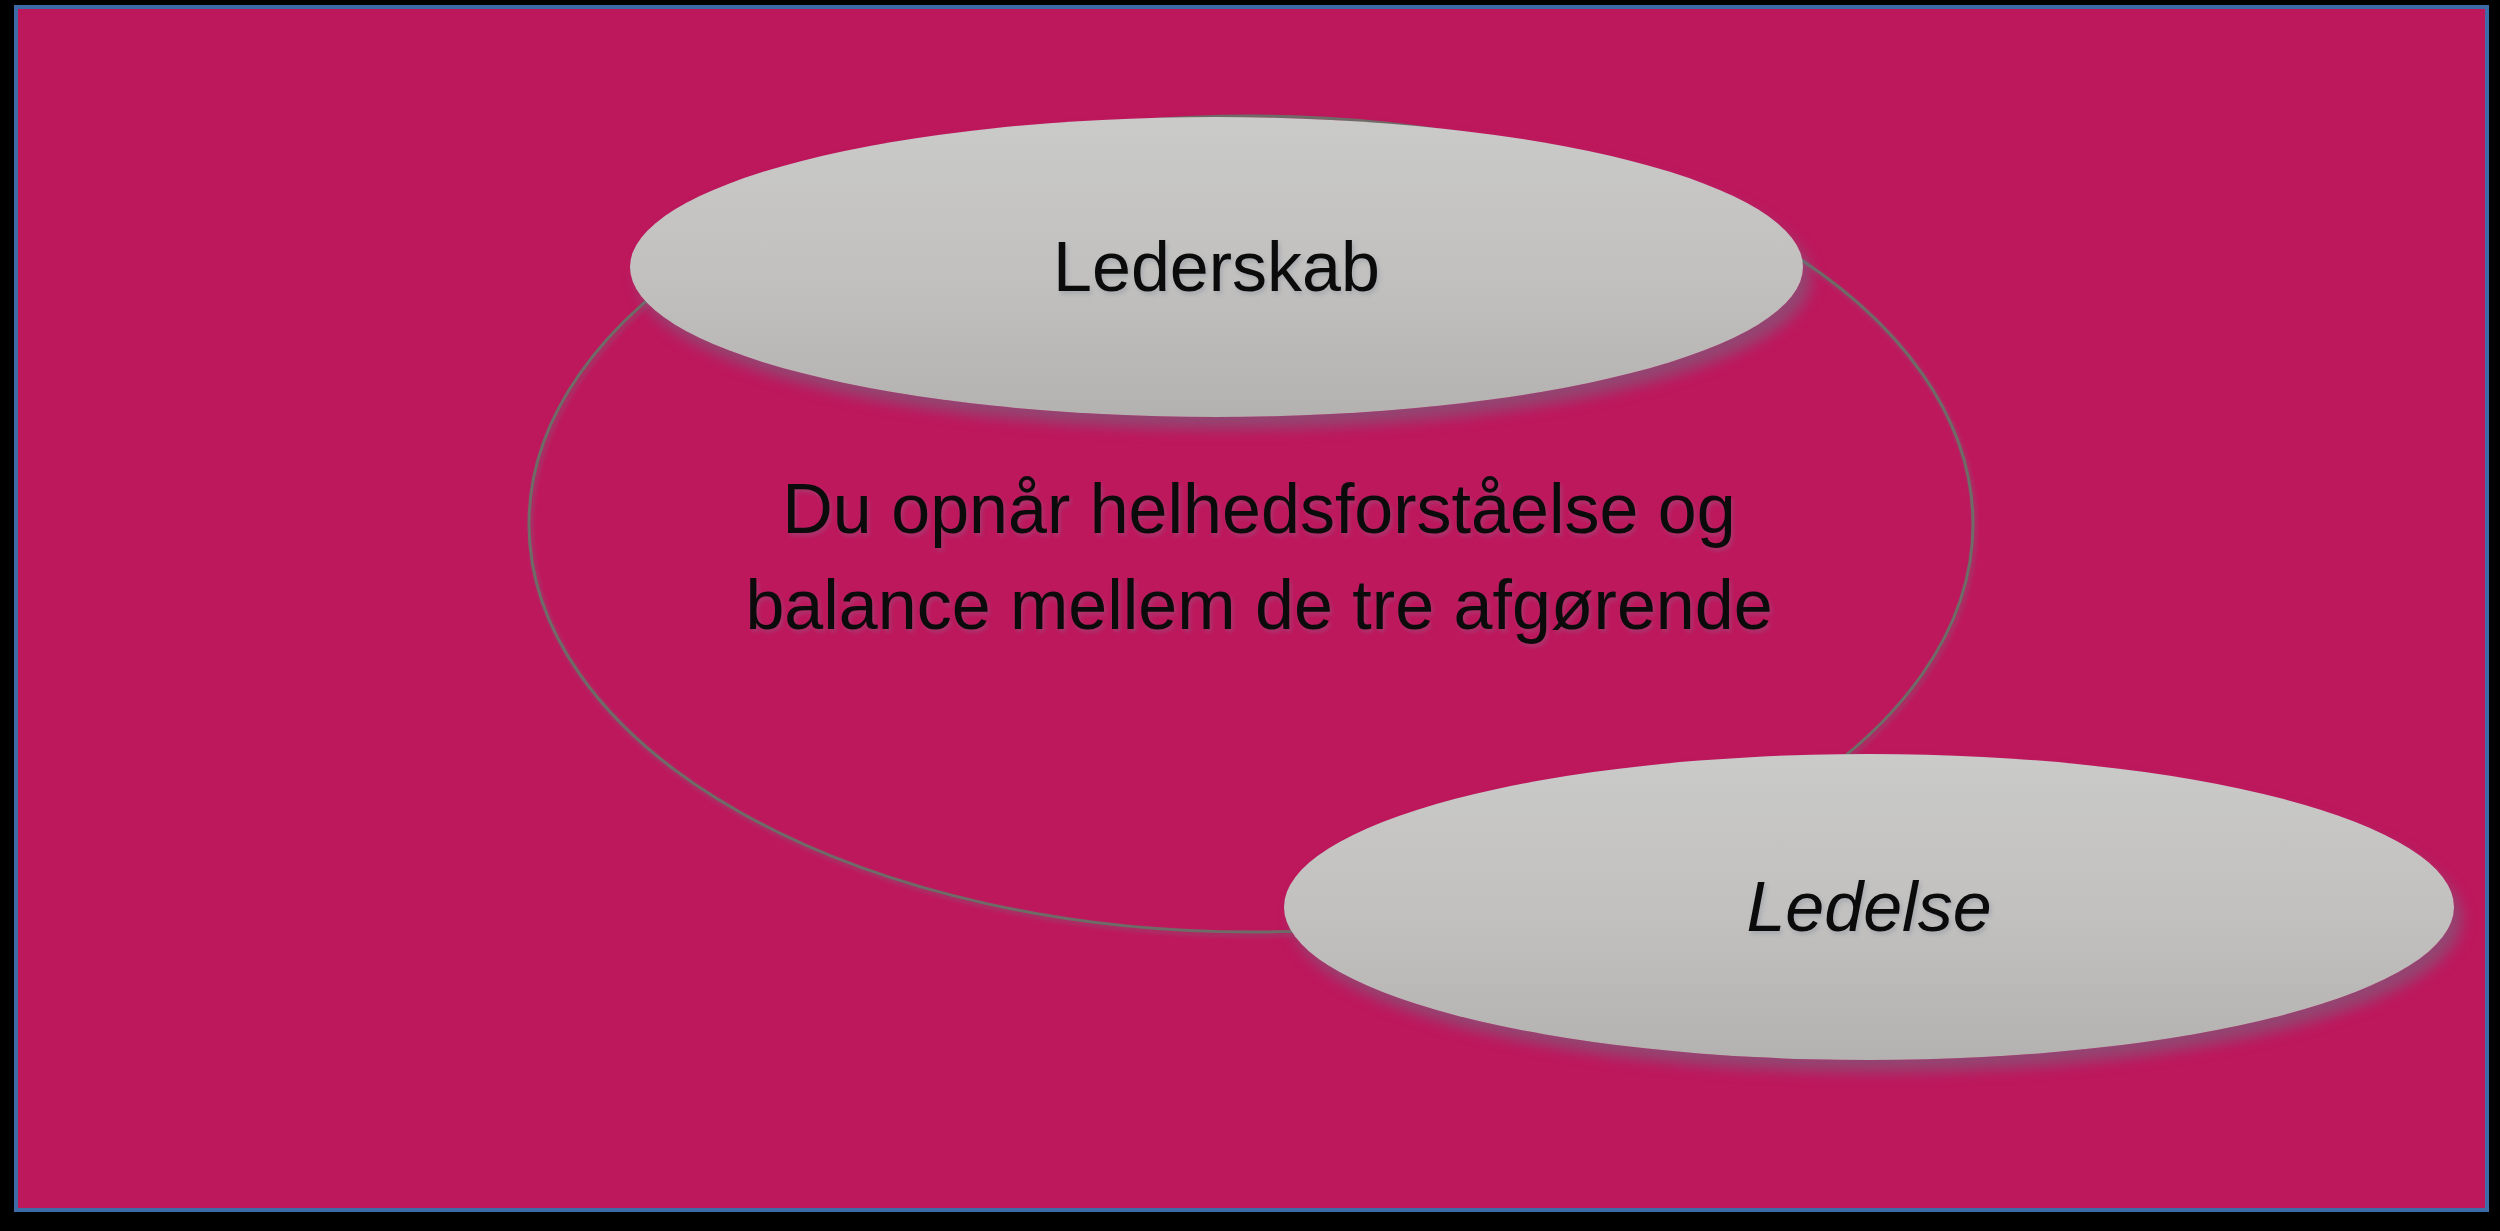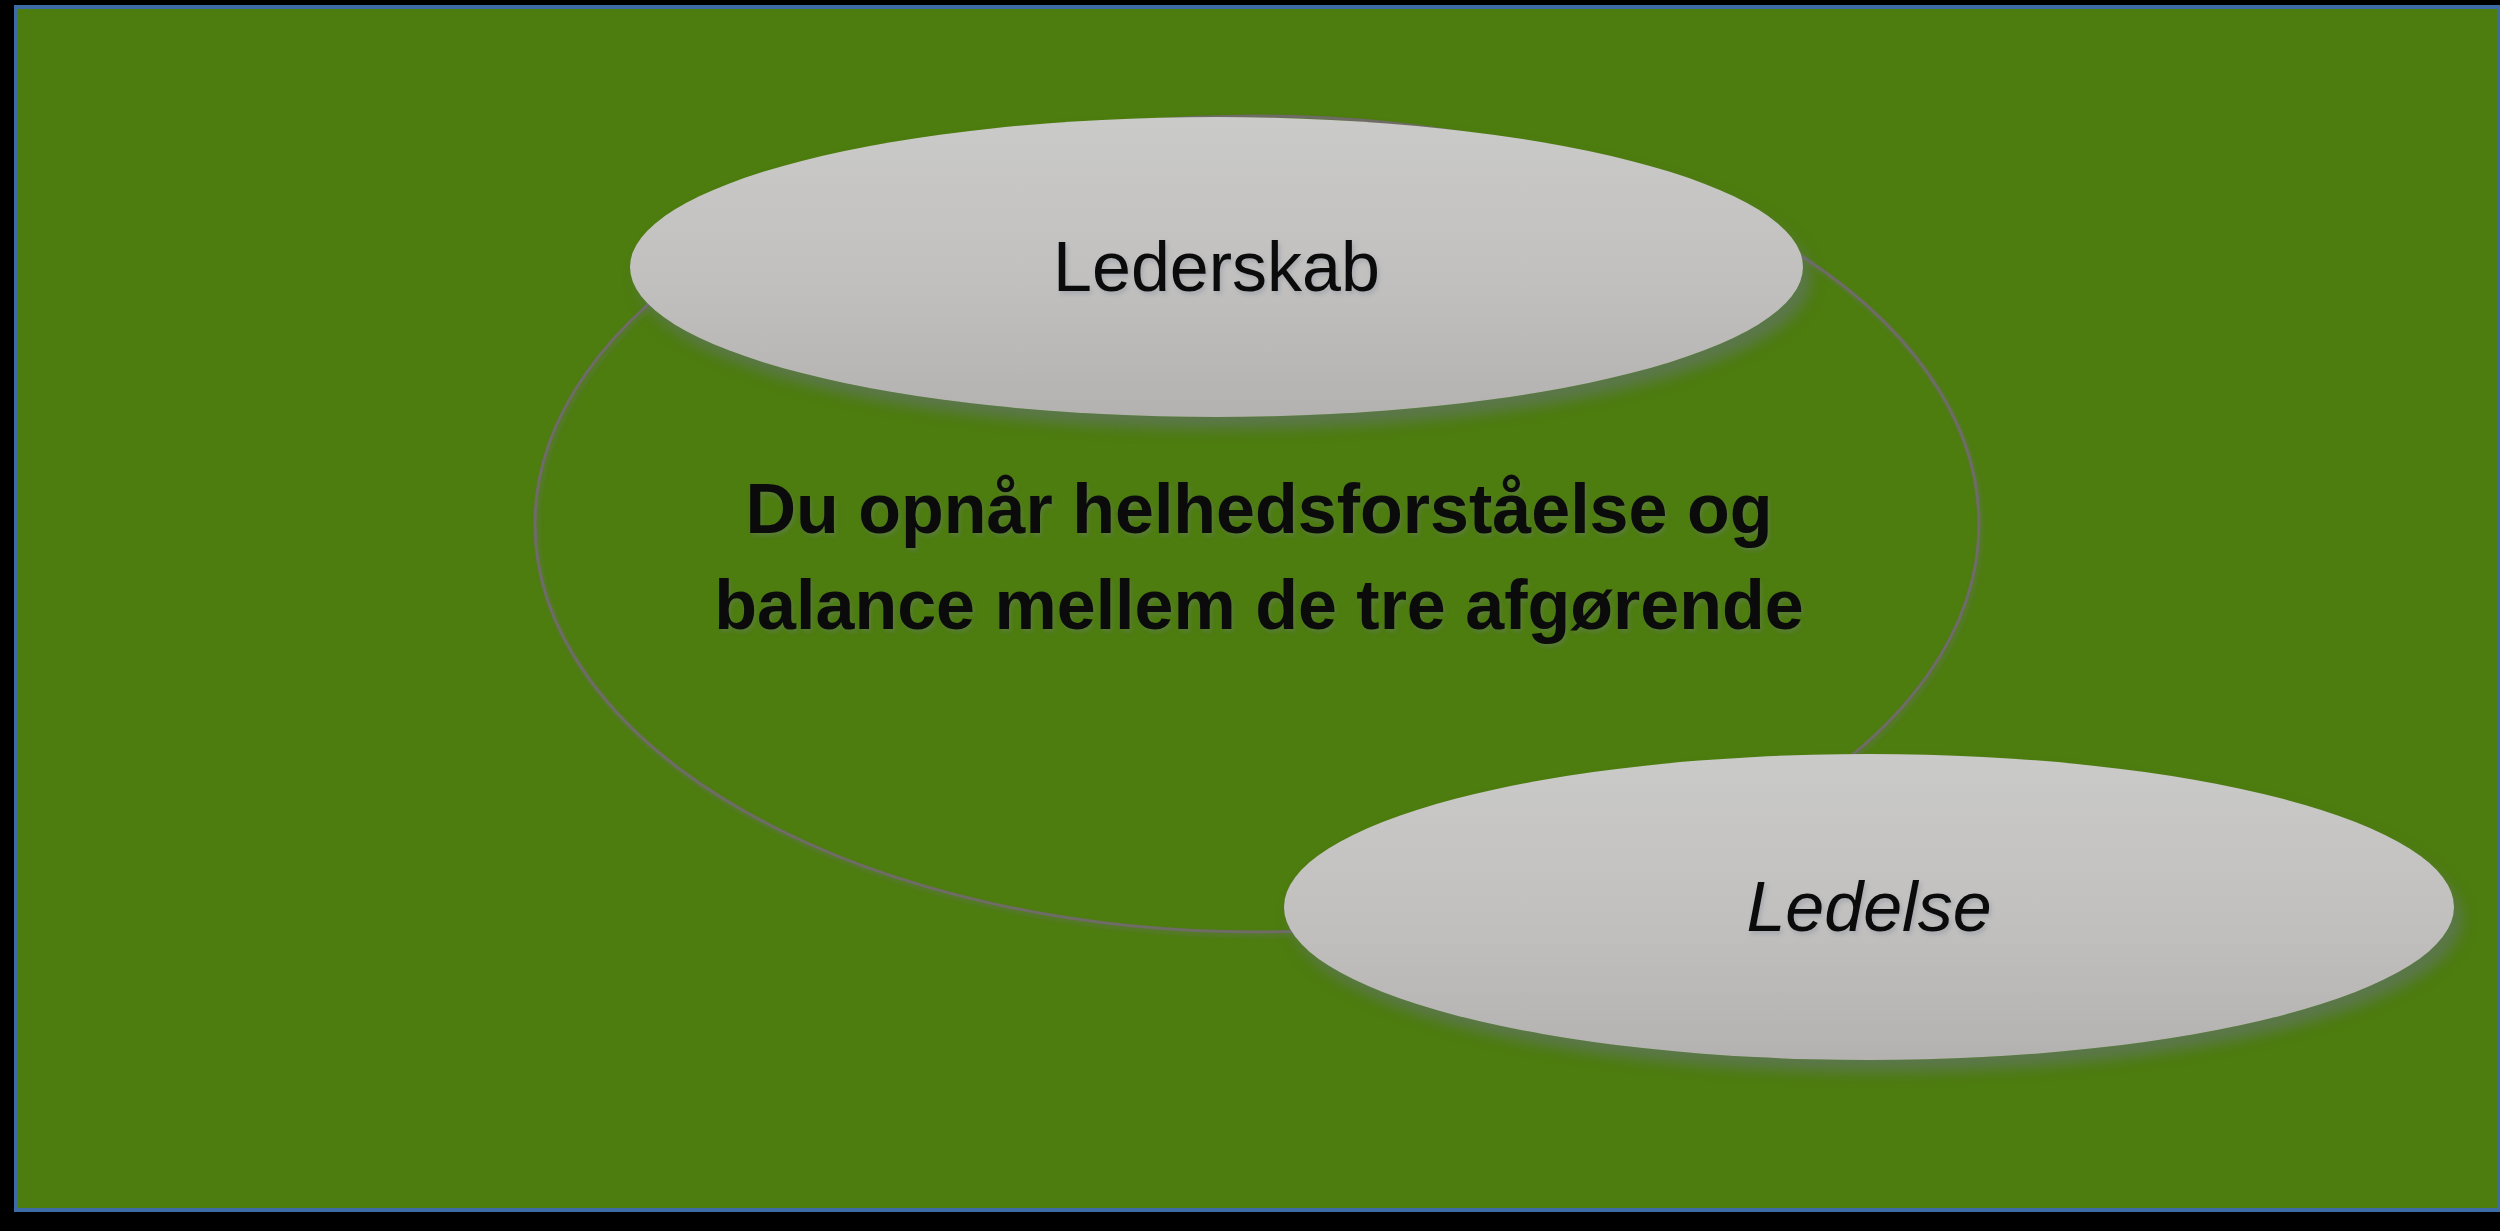--- a/index.html
+++ b/index.html
@@ -14,23 +14,22 @@
     background: #000000;
     overflow: hidden;
     font-family: "Liberation Sans", sans-serif;
   }
   .slide {
     position: absolute;
     left: 14px;
     top: 5px;
     width: 2467px;
     height: 1199px;
-    background: #4d7c0f;
+    background: #be185d;
     border: 4px solid #3d6ba5;
-    padding-left: 12px;
   }
   .connector-svg {
     position: absolute;
     left: 0;
     top: 0;
     width: 100%;
     height: 100%;
     overflow: visible;
   }
   .connector-svg ellipse {
@@ -80,21 +79,20 @@
     top: 452px;
     width: 1800px;
     text-align: center;
     font-size: 70px;
     line-height: 96px;
     color: #0b0b0b;
     text-shadow: 2px 3px 4px rgba(120,130,150,0.30);
   }
   .center-text .line {
     display: block;
-    font-weight: bold;
   }
 </style>
 </head>
 <body>
 
 <div id="canvas">
   <div class="slide">
 
     <svg class="connector-svg" viewBox="0 0 2467 1199" aria-hidden="true">
       <ellipse cx="1233" cy="515" rx="722" ry="408"></ellipse>

